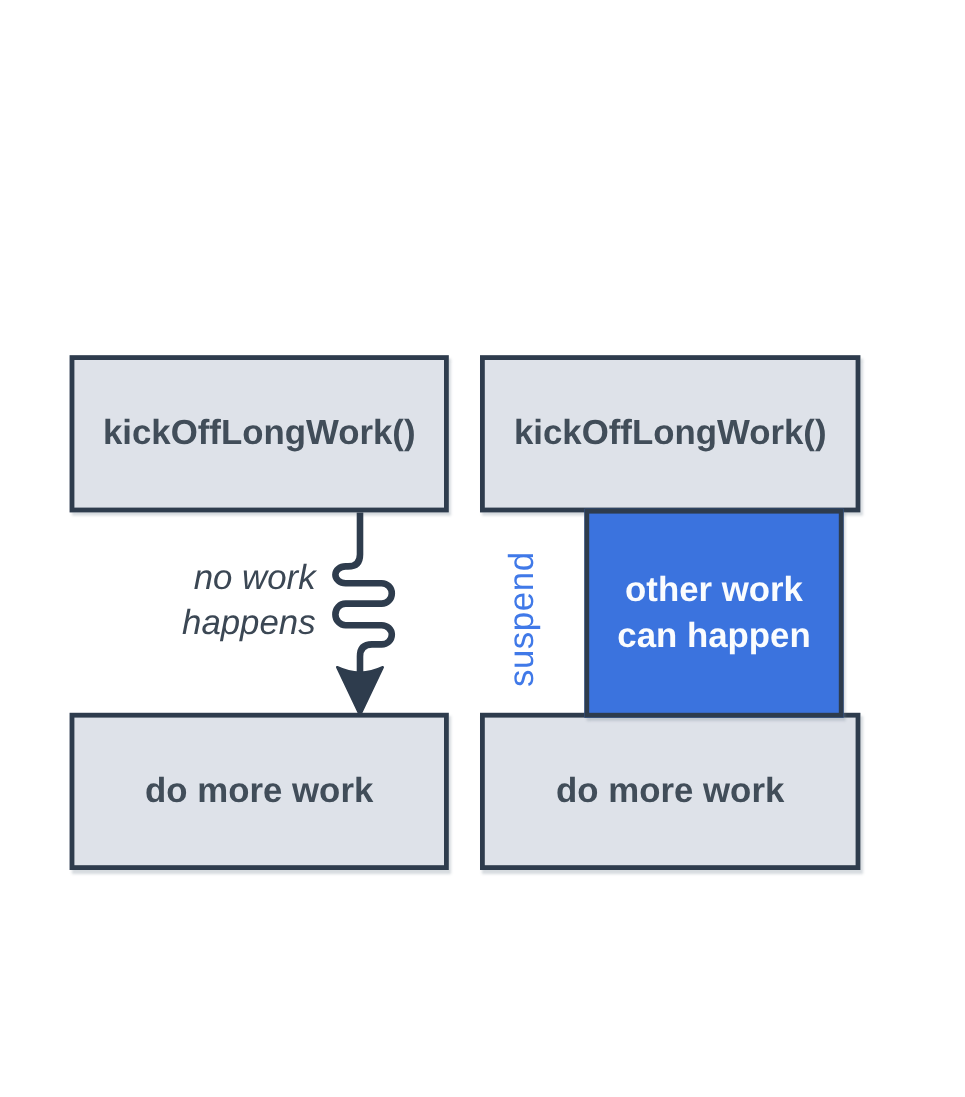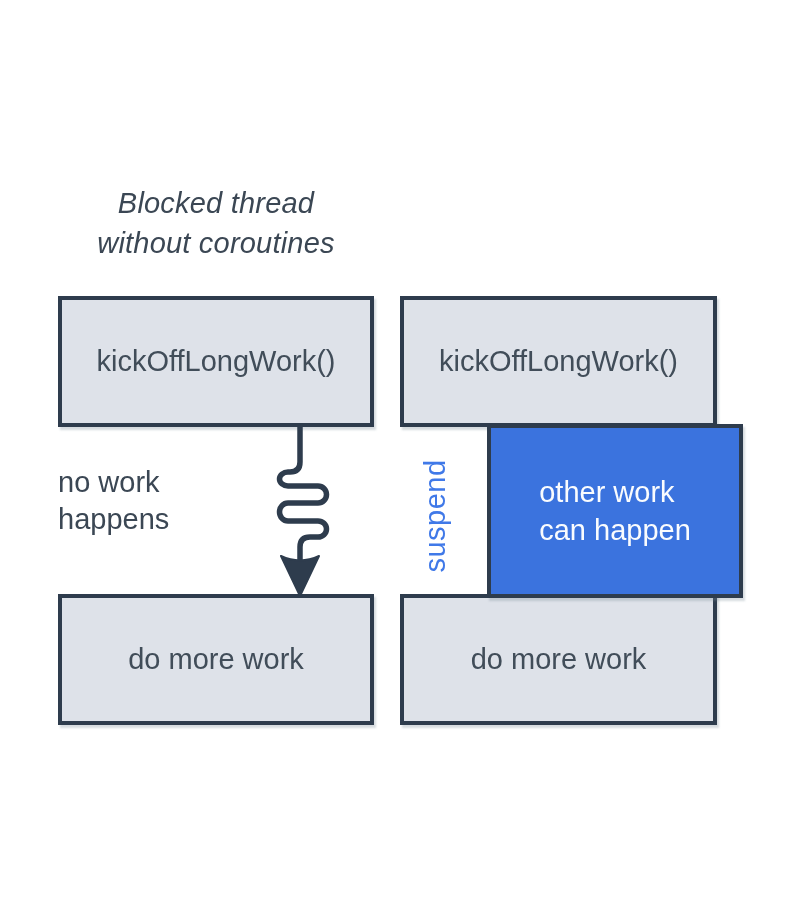--- a/index.html
+++ b/index.html
@@ -23,52 +23,51 @@
     font-size:29px;line-height:40px;color:var(--title-text);
     white-space:pre-line;letter-spacing:0.2px;
   }
   .title-left{left:58px;top:183px;width:316px;}
   .title-right{left:400px;top:183px;width:317px;}
   .box{
     position:absolute;box-sizing:border-box;
     border:4px solid var(--outline);
     background:var(--box-fill);
     display:flex;align-items:center;justify-content:center;
-    font-size:29px;color:var(--box-text);text-align:left;
+    font-size:29px;color:var(--box-text);text-align:center;
     box-shadow:2px 3px 2px rgba(120,135,150,0.30);
+    font-weight:bold;
   }
   .kickoff-left {left:58px; top:296px;width:316px;height:131px;}
   .kickoff-right{left:400px;top:296px;width:317px;height:131px;}
   .domore-left  {left:58px; top:594px;width:316px;height:131px;}
   .domore-right {left:400px;top:594px;width:317px;height:131px;}
   .blue-box{
-    left:487px;top:424px;width:256px;height:174px;z-index:2;
+    left:487px;top:424px;width:216px;height:174px;z-index:2;
     background:var(--accent-blue);color:var(--inverse-text);
     line-height:38px;white-space:pre-line;
   }
   .annotation{
     position:absolute;left:58px;top:464px;width:205px;
-    text-align:left;font-size:29px;line-height:37px;
+    text-align:right;font-style:italic;font-size:29px;line-height:37px;
     color:var(--title-text);white-space:pre-line;
   }
   .suspend-label{
     position:absolute;left:365px;top:501px;width:140px;height:30px;
     display:flex;align-items:center;justify-content:center;
     transform:rotate(-90deg);transform-origin:center center;
     font-size:29px;color:var(--suspend-blue);letter-spacing:0.5px;
   }
   .arrow-svg{position:absolute;left:256px;top:427px;width:88px;height:169px;z-index:1;}
 </style>
 </head>
 <body>
 
 <div class="canvas">
 
-  <div class="col-title title-left">Blocked thread
-without coroutines</div>
 
   <div class="box kickoff-left">
     <span>kickOffLongWork()</span>
   </div>
 
   <div class="annotation">no work
 happens</div>
 
   <svg class="arrow-svg" viewBox="256 427 88 169" xmlns="http://www.w3.org/2000/svg" aria-hidden="true">
     <path d="M300 427 L300 462 Q300 472 290 472 L288 472

